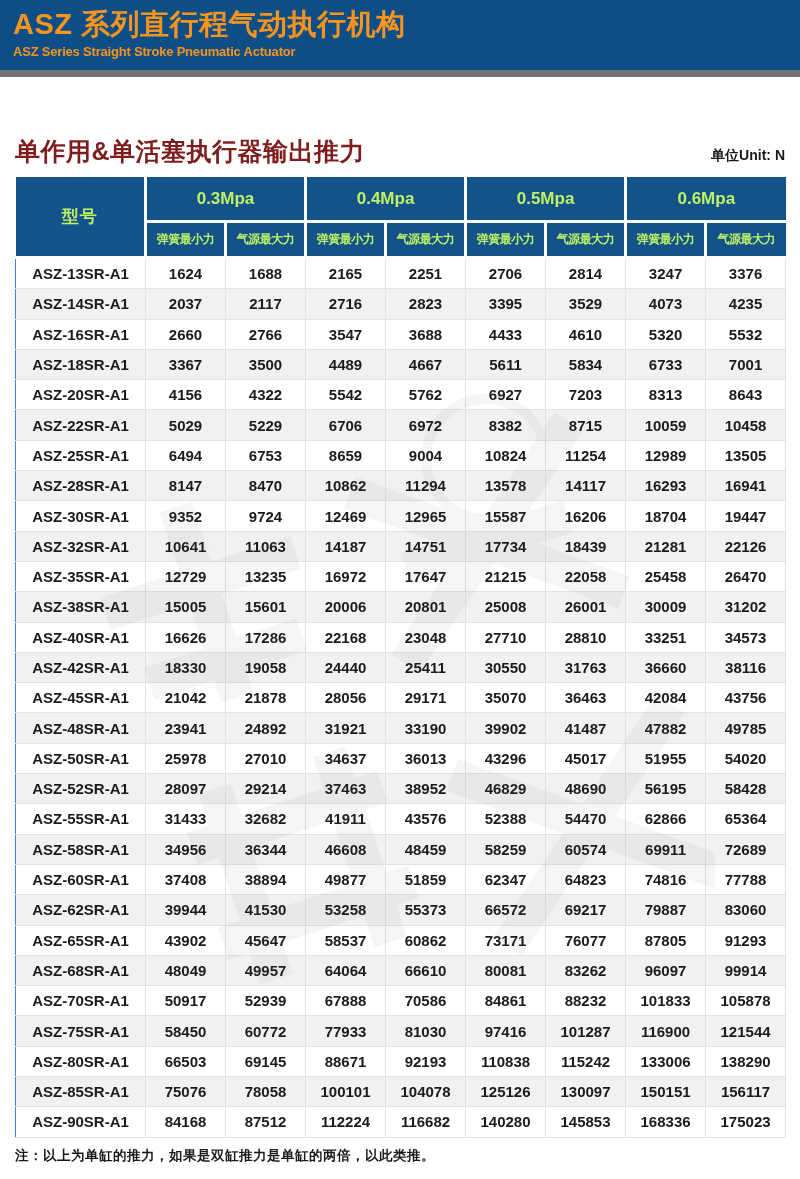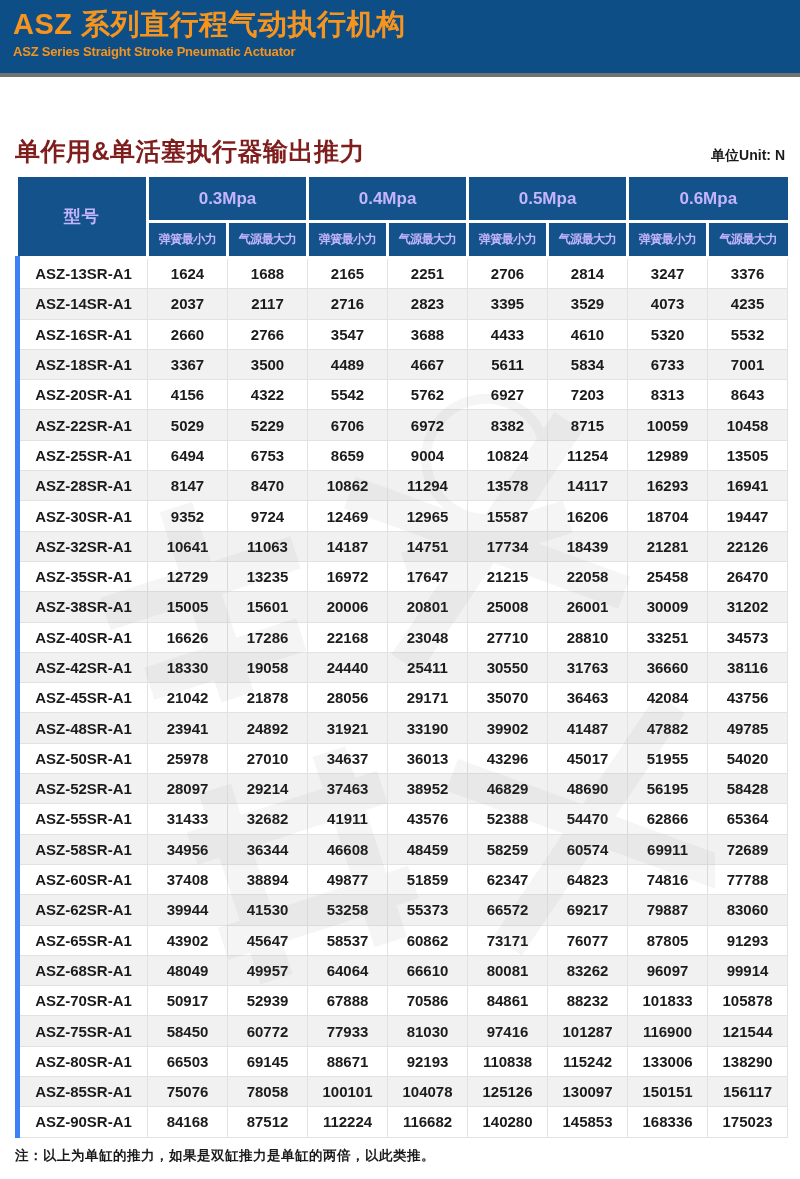--- a/index.html
+++ b/index.html
@@ -5,21 +5,21 @@
   html, body {
     margin: 0; padding: 0;
     background: #ffffff;
     width: 800px; height: 1179px;
     font-family: "Liberation Sans", "DejaVu Sans", sans-serif;
     overflow: hidden;
   }
   .topbar {
     width: 800px; height: 77px;
     background: #0e4e87;
-    border-bottom: 4px solid #737373;
+    border-bottom: 7px solid #737373;
     box-sizing: border-box;
     padding: 7px 0 0 13px;
   }
   .title-zh {
     color: #f7941d;
     font-size: 29px;
     font-weight: bold;
     letter-spacing: 0.5px;
     line-height: 34px;
   }
@@ -66,21 +66,21 @@
     border-collapse: collapse;
     table-layout: fixed;
     width: 770px;
     position: relative;
     z-index: 1;
   }
   col.model-col { width: 130px; }
   col.val-col { width: 80px; }
   thead th {
     background: #14528c;
-    color: #c4b5fd;
+    color: #bef264;
     font-weight: bold;
     border: 3px solid #ffffff;
     text-align: center;
     vertical-align: middle;
     padding: 0;
   }
   tr.press-row th { height: 43px; font-size: 17px; }
   tr.sub-row th   { height: 33px; font-size: 12px; letter-spacing: -0.5px; }
   th.model-th { font-size: 16px; letter-spacing: 1px; }
   thead tr:first-child th { border-top: none; }
@@ -91,21 +91,21 @@
     height: 29.3px;
     text-align: center;
     vertical-align: middle;
     font-size: 15px;
     font-weight: bold;
     color: #1b1b1b;
     padding: 0;
     background: #ffffff;
   }
   tbody tr:nth-child(even) td { background: #f1f1f1; }
-  tbody td:first-child { border-left: 5px solid #3b82f6; }
+  tbody td:first-child { border-left: 1px solid #3b82f6; }
   .note {
     margin: 9px 15px 0 15px;
     font-size: 13.5px;
     font-weight: bold;
     color: #1a1a1a;
     letter-spacing: 0.5px;
   }
 </style>
 </head>
 <body>

